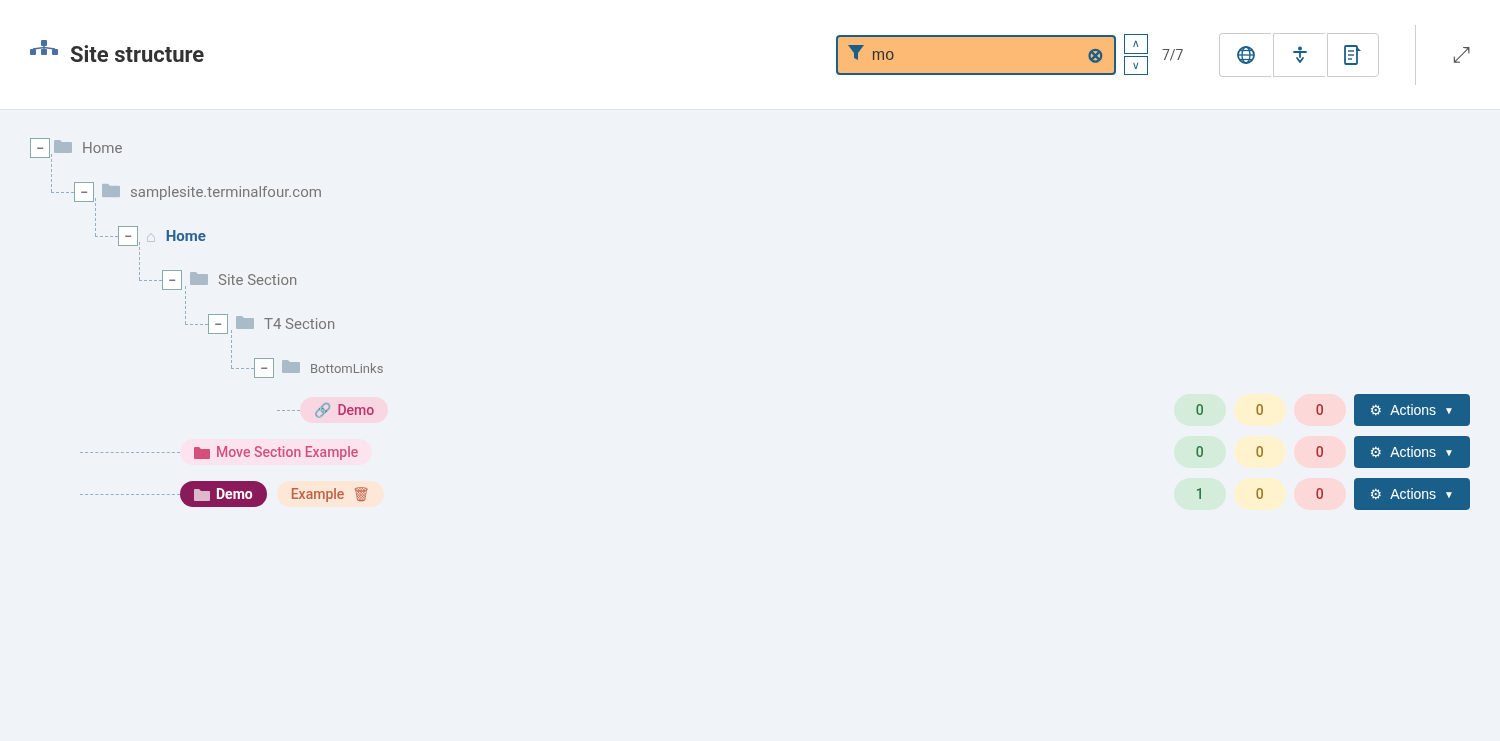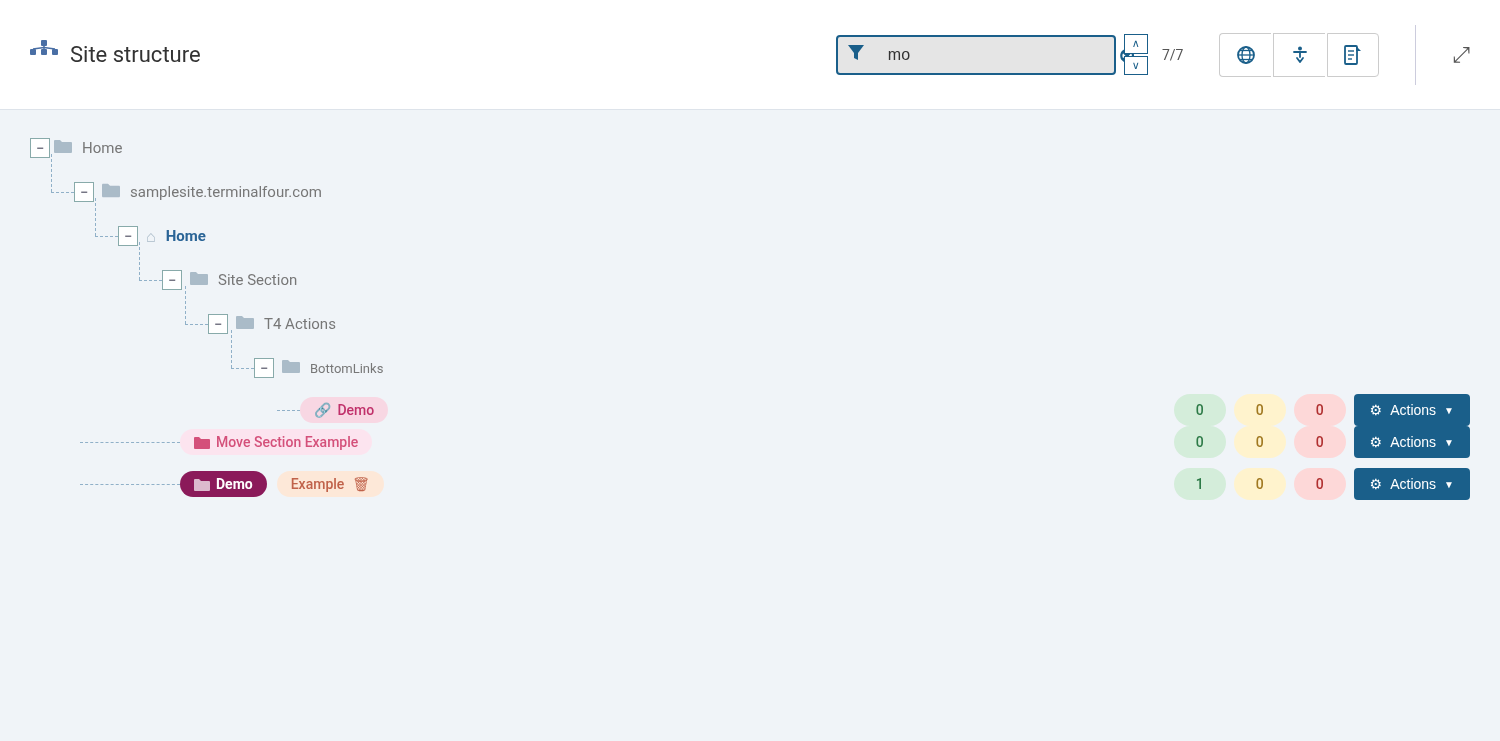--- a/index.html
+++ b/index.html
@@ -26,37 +26,37 @@
       align-items: center;
       gap: 12px;
       flex: 0 0 auto;
     }
     .site-structure-icon {
       color: #4a6fa5;
       font-size: 22px;
     }
     .header-title {
       font-size: 22px;
-      font-weight: 400;
+      font-weight: 700;
       color: #333;
     }
     .header-spacer { flex: 1; }
     .search-area {
       display: flex;
       align-items: center;
       gap: 8px;
     }
     .search-box {
       display: flex;
       align-items: center;
       border: 2px solid #1a5f8a;
       border-radius: 4px;
-      background: #e5e5e5;
+      background: #fdba74;
       padding: 6px 10px;
-      gap: 24px;
+      gap: 8px;
       width: 280px;
     }
     .filter-icon {
       color: #1a5f8a;
       font-size: 16px;
     }
     .search-input {
       border: none;
       outline: none;
       font-size: 16px;
@@ -347,21 +347,21 @@
 
   <div class="node-row" style="margin-left:178px; margin-top:8px; position:relative;">
     <div style="position:absolute; left:-23px; top:-20px; width:1.5px; height:calc(50% + 20px); border-left:1.5px dashed #90b0c8;"></div>
     <div style="position:absolute; left:-23px; top:50%; width:23px; height:1.5px; border-top:1.5px dashed #90b0c8;"></div>
     <button class="toggle-btn">−</button>
     <span class="node-icon folder" style="margin-left:4px;">
       <svg width="18" height="15" viewBox="0 0 18 15" fill="none">
           <path d="M0 2a1 1 0 011-1h5l2 2h9a1 1 0 011 1v9a1 1 0 01-1 1H1a1 1 0 01-1-1V2z" fill="#aabbc8"></path>
         </svg>
     </span>
-    <span class="node-label" style="margin-left:5px; color:#777; font-size:15px;">T4 Actions</span>
+    <span class="node-label" style="margin-left:5px; color:#777; font-size:15px;">T4 Section</span>
   </div>
 
   <div class="node-row" style="margin-left:224px; margin-top:8px; position:relative;">
     <div style="position:absolute; left:-23px; top:-20px; width:1.5px; height:calc(50% + 20px); border-left:1.5px dashed #90b0c8;"></div>
     <div style="position:absolute; left:-23px; top:50%; width:23px; height:1.5px; border-top:1.5px dashed #90b0c8;"></div>
     <button class="toggle-btn">−</button>
     <span class="node-icon folder" style="margin-left:4px;">
       <svg width="18" height="15" viewBox="0 0 18 15" fill="none">
           <path d="M0 2a1 1 0 011-1h5l2 2h9a1 1 0 011 1v9a1 1 0 01-1 1H1a1 1 0 01-1-1V2z" fill="#aabbc8"></path>
         </svg>
@@ -382,21 +382,21 @@
       <span class="count-badge count-yellow">0</span>
       <span class="count-badge count-red">0</span>
       <button class="actions-btn">
         <span>⚙</span>
         <span>Actions</span>
         <span class="caret">▼</span>
       </button>
     </div>
   </div>
 
-  <div class="node-row-with-actions" style="">
+  <div class="node-row-with-actions" style="margin-top:10px;">
     <div style="display:flex; align-items:center; margin-left:150px; position:relative;">
       <div style="position:absolute; left:-100px; top:50%; width:100px; height:1.5px; border-top:1.5px dashed #90b0c8;"></div>
       <span class="pill pill-pink-light">
         <span style="margin-right:6px; font-size:14px; color:#d4507a;">
           <svg width="16" height="14" viewBox="0 0 16 14" fill="none" style="vertical-align:middle;">
               <path d="M0 2a1 1 0 011-1h4l2 2h8a1 1 0 011 1v8a1 1 0 01-1 1H1a1 1 0 01-1-1V2z" fill="#d4507a"></path>
             </svg>
         </span>
         <span>Move Section Example</span>
       </span>

